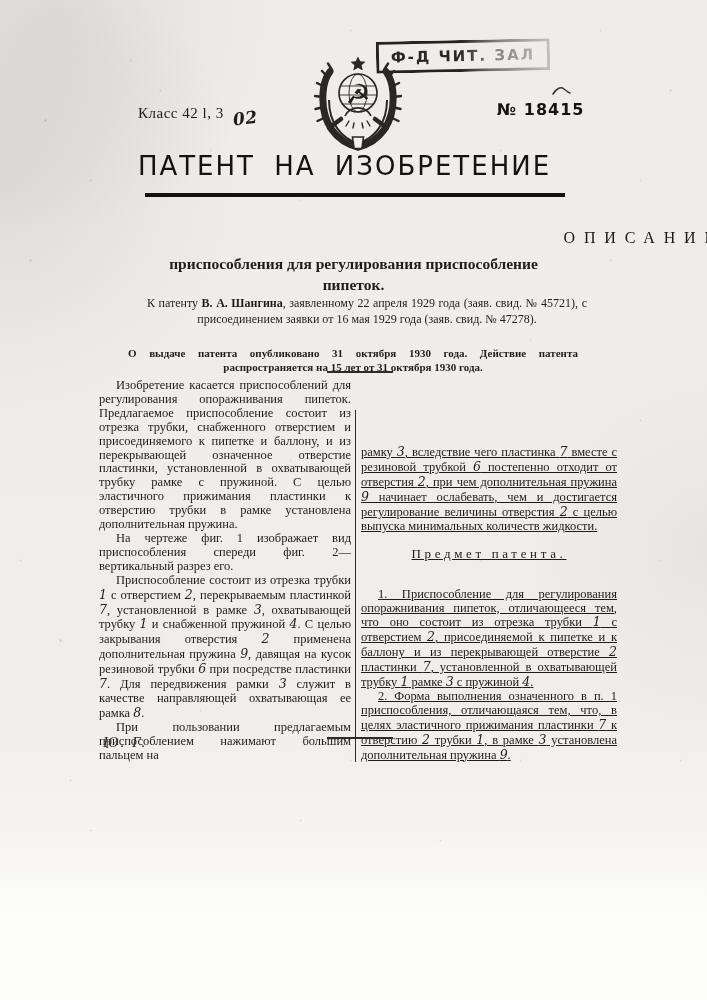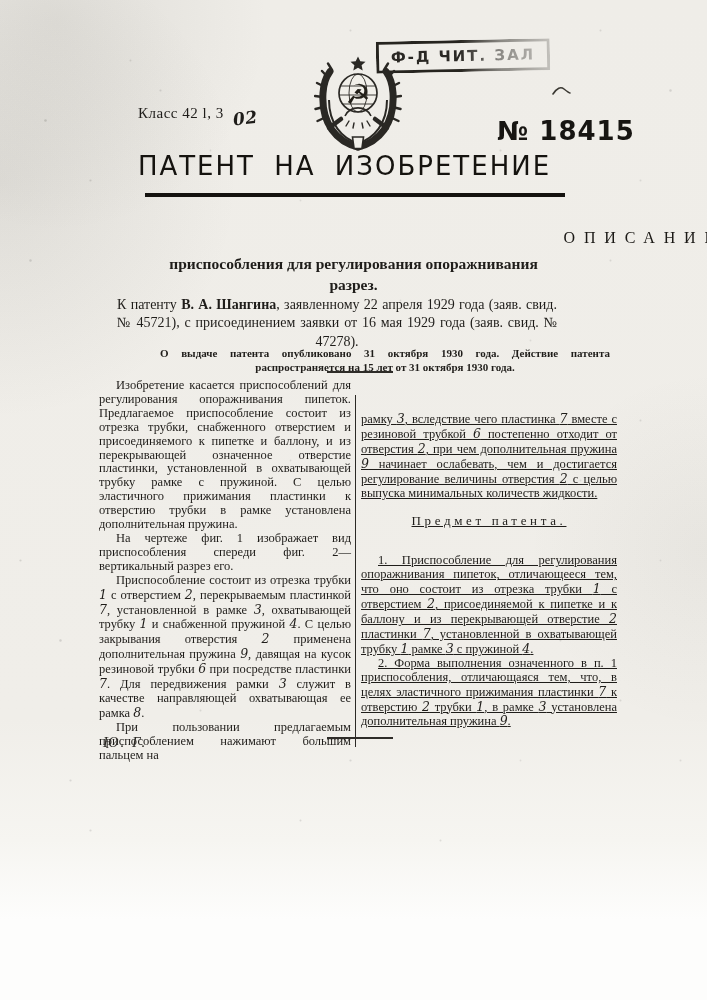--- a/index.html
+++ b/index.html
@@ -66,23 +66,22 @@
   .class-annotation{
     display:inline-block;margin-left:9px;
     font-family:"DejaVu Serif", serif;
     font-style:italic;font-weight:bold;font-size:17px;
     transform:translateY(6px) rotate(-7deg);
   }
   .emblem{position:absolute;left:314px;top:55px;}
   .patent-number{
     position:absolute;left:497px;top:100px;
     font-family:"DejaVu Sans", sans-serif;
-    font-weight:bold;font-size:26px;letter-spacing:1px;color:#171512;
+    font-weight:bold;font-size:16px;letter-spacing:1px;color:#171512;
     white-space:nowrap;
-    margin-top:16px;
   }
   .pen-mark{position:absolute;left:552px;top:84px;}
 
   .doc-title{
     position:absolute;left:0;top:151px;width:689px;
     text-align:center;
     font-family:"DejaVu Sans", sans-serif;
     font-size:26px;letter-spacing:2px;word-spacing:9px;
     color:#15130f;
   }
@@ -95,37 +94,37 @@
   .desc-heading{
     position:absolute;left:16px;top:229px;width:707px;text-align:right;
     font-size:16px;letter-spacing:.55em;text-indent:.55em;
     color:#1b1916;
   }
   .desc-subtitle{
     position:absolute;left:166px;top:254px;width:375px;
     text-align:center;font-weight:bold;font-size:15.5px;line-height:1.35;
   }
   .filing-line{
-    position:absolute;left:117px;top:296px;width:440px;
-    font-size:14px;line-height:1.32;
+    position:absolute;left:147px;top:296px;width:440px;
+    font-size:12px;line-height:1.32;
     text-align:justify;text-align-last:center;
   }
   .publication-note{
     position:absolute;left:128px;top:347px;width:450px;
     font-size:11px;font-weight:bold;line-height:1.25;
-    text-align:justify;text-align-last:center;margin-left:32px;
+    text-align:justify;text-align-last:center;
   }
   .short-rule{position:absolute;height:2px;background:#2e2c28;}
   .rule-after-note{left:327px;top:371px;width:66px;}
   .rule-end{left:327px;top:737px;width:66px;}
 
   
   .columns{
     position:absolute;left:99px;top:379px;width:519px;
-    display:flex;align-items:center;
+    display:flex;align-items:flex-end;
   }
   .col{font-size:12.5px;line-height:13.9px;text-align:justify;}
   .col-left{width:252px;}
   .col-divider{width:1px;height:352px;background:#2b2925;margin:0 5px 0 4px;}
   .col-right{width:256px;text-decoration:underline;}
   .para{margin:0;text-indent:17px;}
   .para.no-indent{text-indent:0;}
   .claims-heading{
     margin:13px 0 27px 0;text-align:center;text-indent:0;
     font-size:13px;letter-spacing:.28em;
@@ -185,21 +184,21 @@
   <div class="patent-number">№ 18415</div>
 
   <svg class="pen-mark" width="20" height="14" viewBox="0 0 20 14" aria-hidden="true">
     <path d="M1 10 Q7 1 12 5 T18 9" fill="none" stroke="#3a3832" stroke-width="1.6" stroke-linecap="round"></path>
   </svg>
 
   <div class="doc-title">ПАТЕНТ НА ИЗОБРЕТЕНИЕ</div>
   <div class="title-rule"></div>
 
   <div class="desc-heading">ОПИСАНИЕ</div>
-  <div class="desc-subtitle">приспособления для регулирования опоражнивания разрез.</div>
+  <div class="desc-subtitle">приспособления для регулирования приспособление пипеток.</div>
   <div class="filing-line">К патенту <b>В. А. Шангина</b>, заявленному 22 апреля 1929 года (заяв. свид. № 45721), с присоединением заявки от 16 мая 1929 года (заяв. свид. № 47278).</div>
   <div class="publication-note">О выдаче патента опубликовано 31 октября 1930 года. Действие патента распространяется на 15 лет от 31 октября 1930 года.</div>
 
   <div class="short-rule rule-after-note"></div>
 
   <div class="columns">
     <div class="col col-left">
         <p class="para">Изобретение касается приспособлений для регулирования опоражнивания пипеток. Предлагаемое приспособление состоит из отрезка трубки, снабженного отверстием и присоединяемого к пипетке и баллону, и из перекрывающей означенное отверстие пластинки, установленной в охватывающей трубку рамке с пружиной. С целью эластичного прижимания пластинки к отверстию трубки в рамке установлена дополнительная пружина.</p>
         <p class="para">На чертеже фиг. 1 изображает вид приспособления спереди фиг. 2—вертикальный разрез его.</p>
         <p class="para">Приспособление состоит из отрезка трубки <i>1</i> с отверстием <i>2</i>, перекрываемым пластинкой <i>7</i>, установленной в рамке <i>3</i>, охватывающей трубку <i>1</i> и снабженной пружиной <i>4</i>. С целью закрывания отверстия <i>2</i> применена дополнительная пружина <i>9</i>, давящая на кусок резиновой трубки <i>6</i> при посредстве пластинки <i>7</i>. Для передвижения рамки <i>3</i> служит в качестве направляющей охватывающая ее рамка <i>8</i>.</p>

